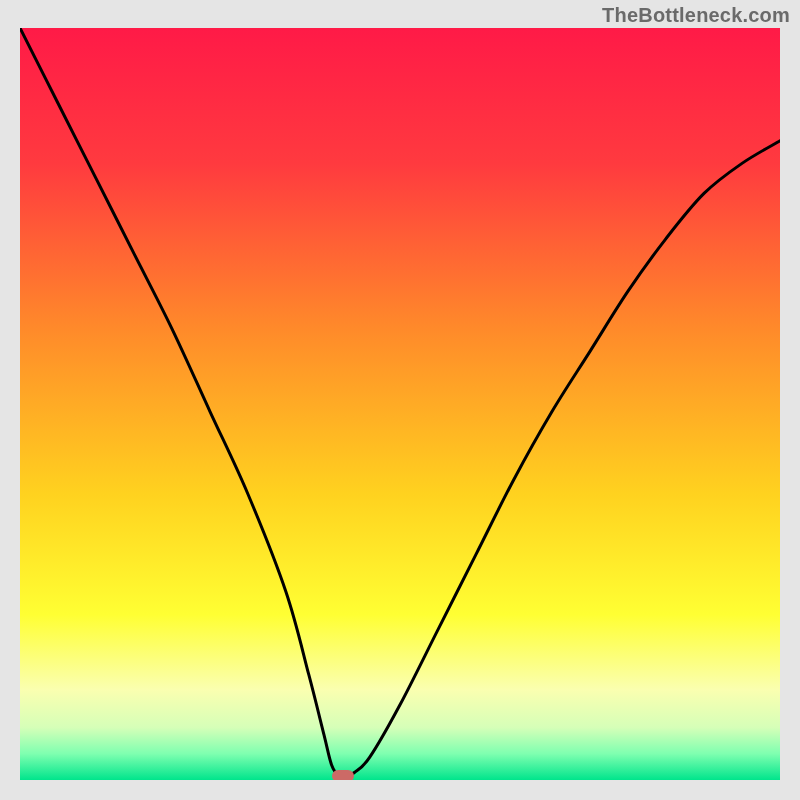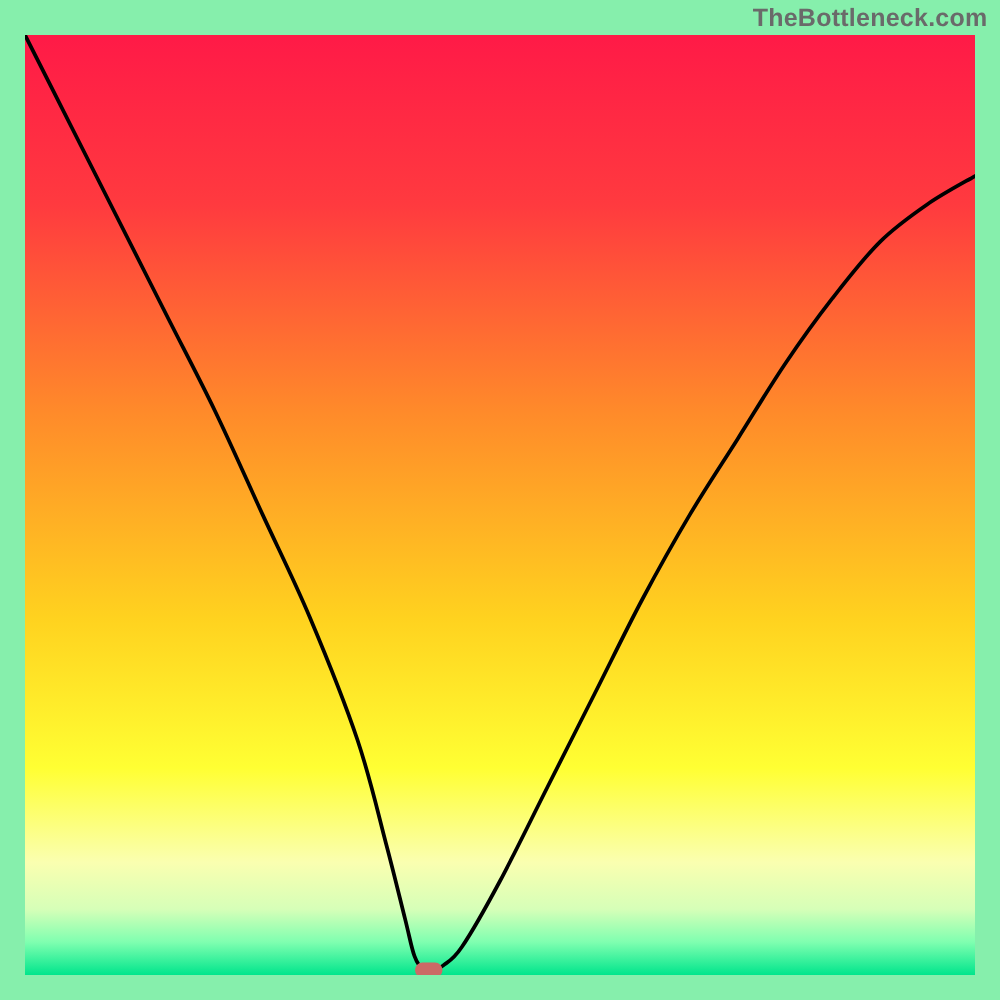--- a/index.html
+++ b/index.html
@@ -1,21 +1,21 @@
 <!DOCTYPE html>
 <html><head>
 <meta charset="utf-8">
 <style>
   * { margin: 0; padding: 0; box-sizing: border-box; }
   html, body { width: 800px; height: 800px; overflow: hidden; background: #000; }
   .frame {
     position: relative;
     width: 800px;
     height: 800px;
-    background: #86efac;
+    background: #e5e5e5;
   }
   .watermark {
     position: absolute;
     top: 4px;
     right: 10px;
     font-family: Arial, Helvetica, sans-serif;
     font-size: 20px;
     font-weight: bold;
     color: #6a6a6a;
     letter-spacing: 0.2px;

